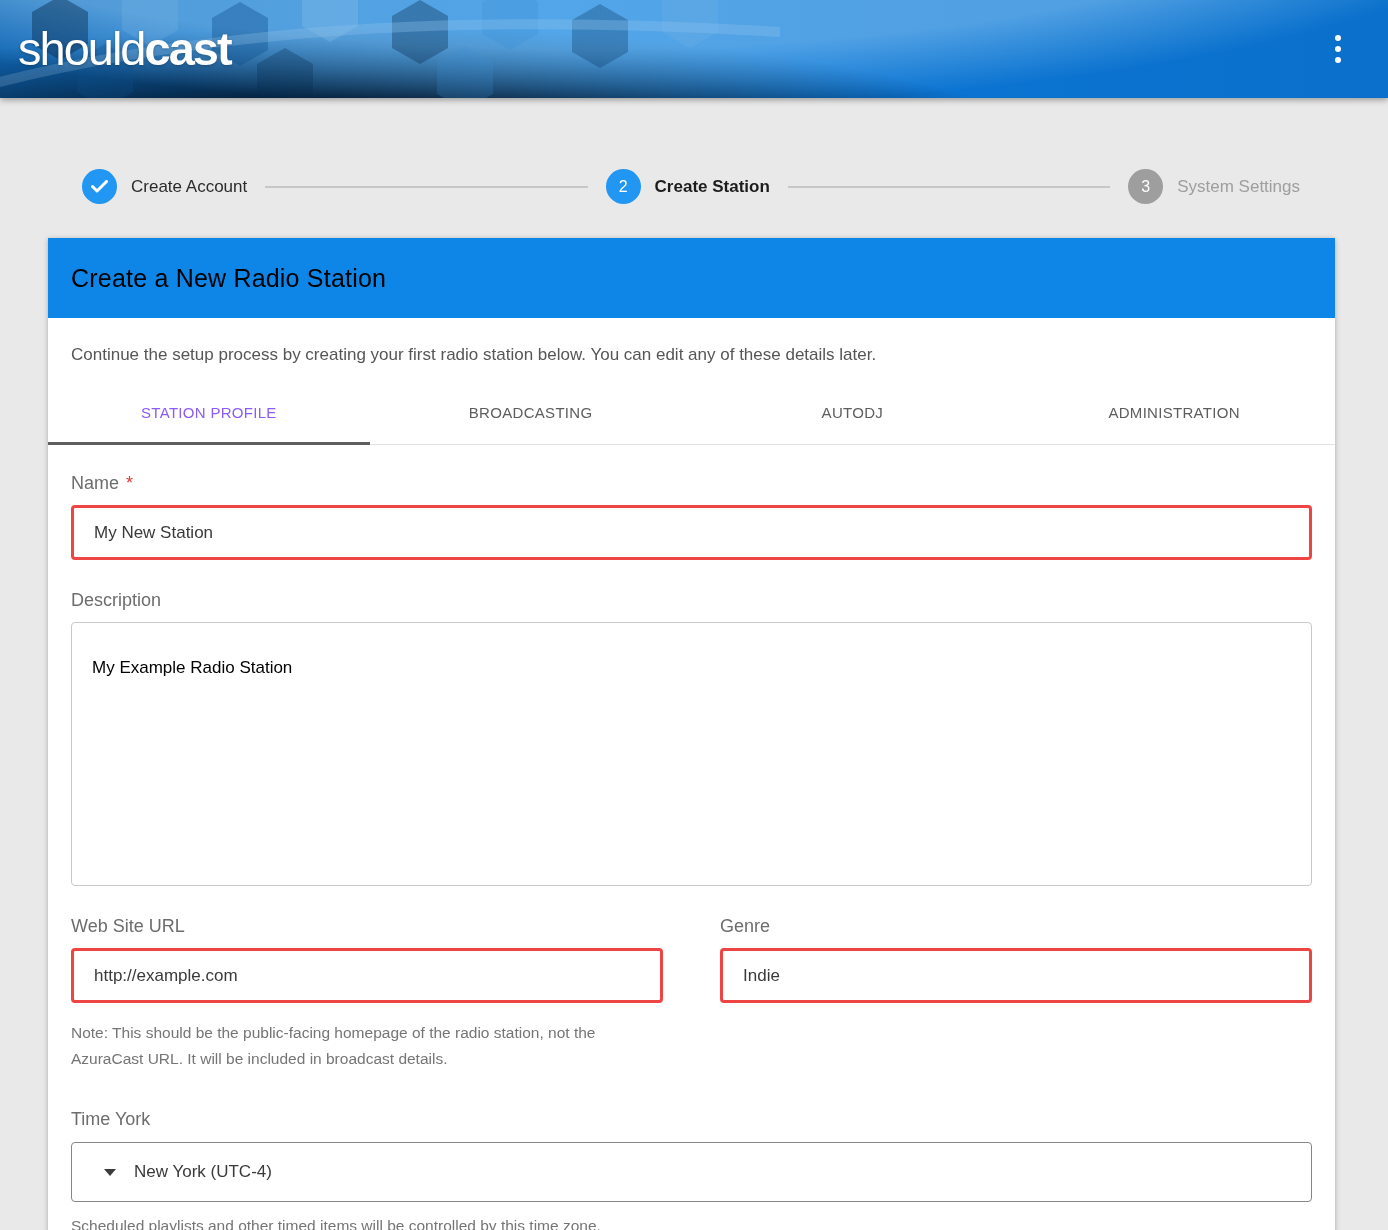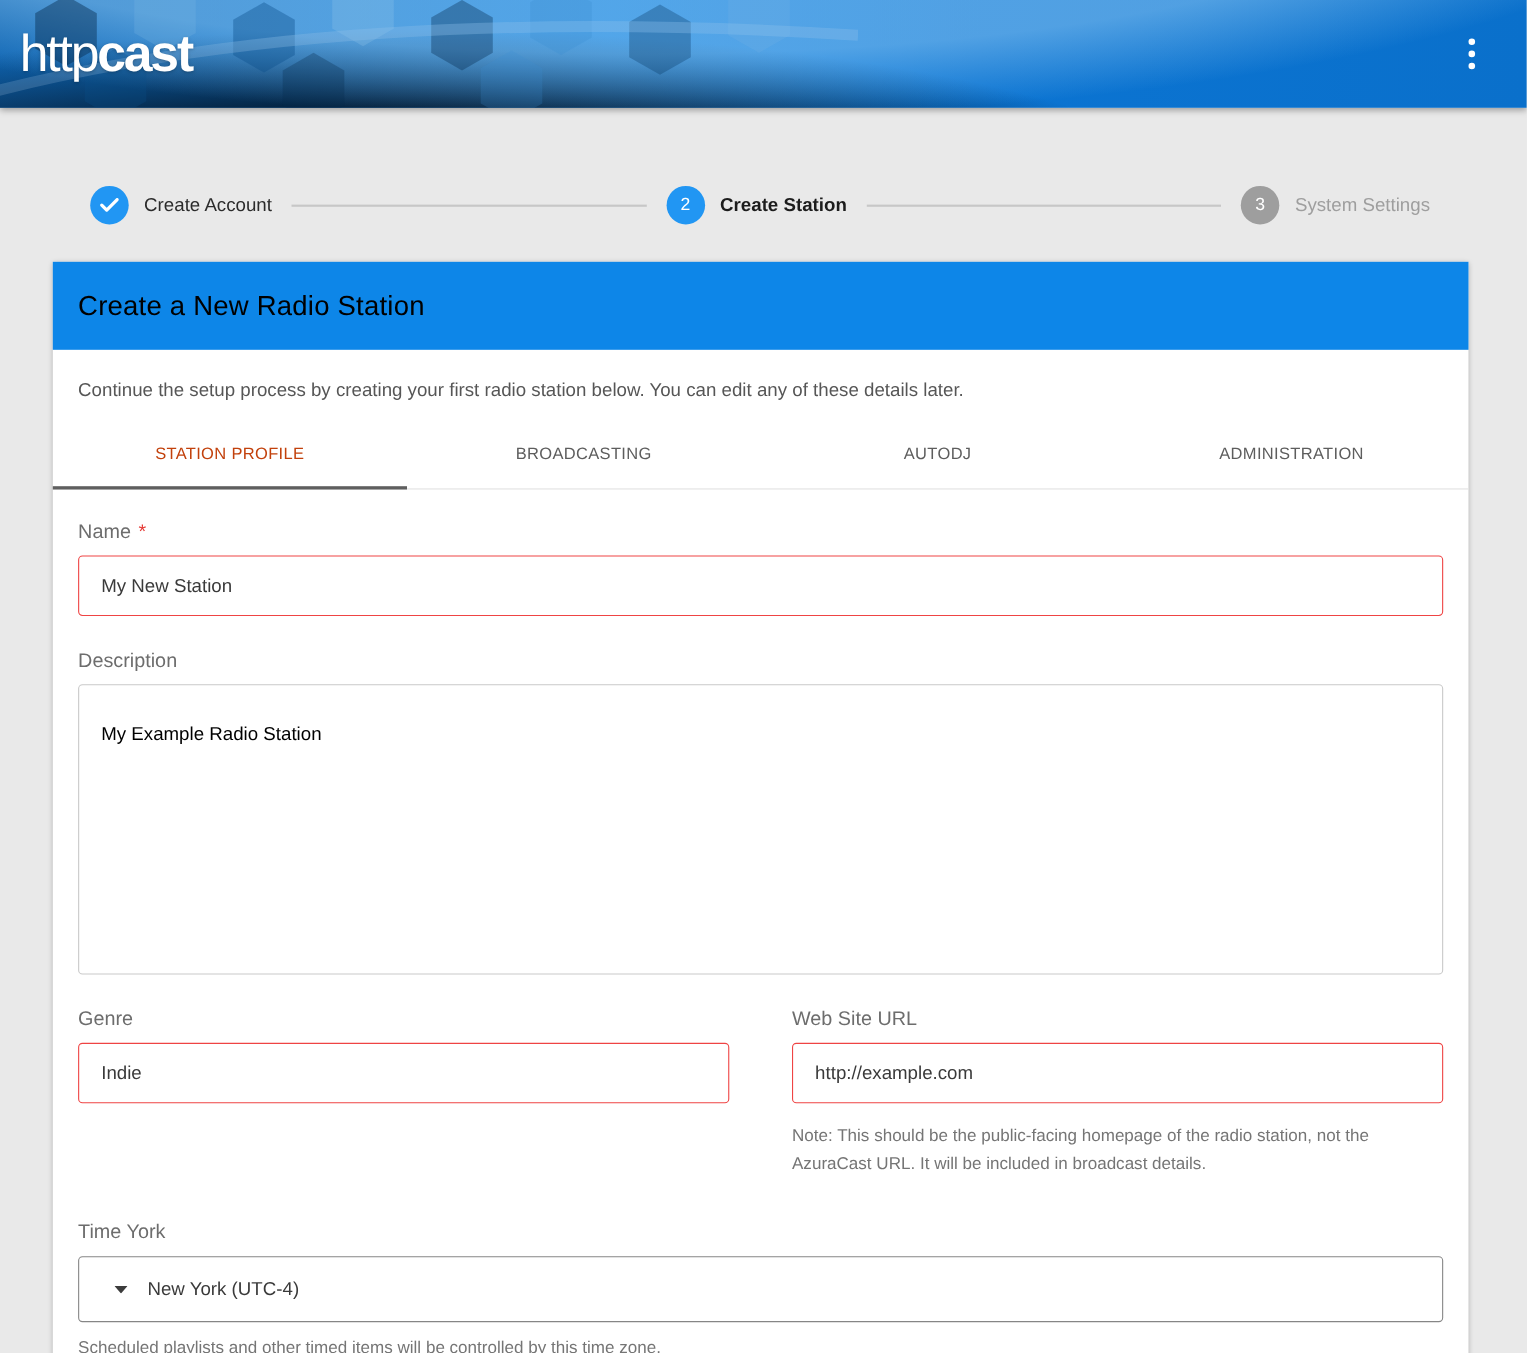--- a/index.html
+++ b/index.html
@@ -69,31 +69,31 @@
 
   
   .tabs { display: flex; margin-top: 13px; border-bottom: 1px solid #e2e2e2; }
   .tab {
     flex: 1; text-align: center; padding: 20px 0 21px;
     font-size: 15px; letter-spacing: .3px; color: #5d5d5d;
     background: none; border: none; cursor: pointer;
     border-bottom: 3px solid transparent; margin-bottom: -1px;
     font-family: inherit;
   }
-  .tab.active { color: #c2410c; border-bottom-color: #5f5f5f; }
+  .tab.active { color: #8b5cf6; border-bottom-color: #5f5f5f; }
 
   
   .form { padding: 0 23px; }
   .field-label { font-size: 18px; color: #6d6d6d; display: flex; gap: 7px; }
   .req { color: #e53935; font-size: 18px; }
   .mt-28 { margin-top: 28px; } .mt-30 { margin-top: 30px; } .mt-36 { margin-top: 37px; }
 
   .text-input {
     display: block; width: 100%; height: 55px; margin-top: 11px;
-    border: 1px solid #ef4444; border-radius: 4px;
+    border: 3px solid #ef4444; border-radius: 4px;
     padding: 0 20px; font-size: 17px; color: #3a3a3a;
     font-family: inherit; background: #fff; outline: none;
   }
   .textarea {
     display: block; width: 100%; height: 264px; margin-top: 11px;
     border: 1px solid #c9c9c9; border-radius: 4px;
     padding: 34px 20px; font-size: 17px; color: #000000;
     font-family: inherit; background: #fff; outline: none; resize: none; line-height: 1.3;
   }
   .row { display: flex; gap: 57px; }
@@ -123,21 +123,21 @@
       <polygon points="420,8 448,24 448,56 420,72 392,56 392,24" fill="#072c4e" opacity="0.65"></polygon>
       <polygon points="510,-6 538,10 538,42 510,58 482,42 482,10" fill="#3d8fd4" opacity="0.55"></polygon>
       <polygon points="600,12 628,28 628,60 600,76 572,60 572,28" fill="#0a3a66" opacity="0.6"></polygon>
       <polygon points="690,-8 718,8 718,40 690,56 662,40 662,8" fill="#7ab5e3" opacity="0.4"></polygon>
       <polygon points="105,52 133,68 133,100 105,116 77,100 77,68" fill="#0d4f8c" opacity="0.5"></polygon>
       <polygon points="285,56 313,72 313,104 285,120 257,104 257,72" fill="#072c4e" opacity="0.55"></polygon>
       <polygon points="465,54 493,70 493,102 465,118 437,102 437,70" fill="#3d8fd4" opacity="0.4"></polygon>
       <path d="M-20,95 Q 300,10 780,40" stroke="#bcd9f2" stroke-width="10" opacity="0.35"></path>
     </g>
   </svg>
-  <div class="logo"><span class="light">http</span><span class="bold">cast</span></div>
+  <div class="logo"><span class="light">should</span><span class="bold">cast</span></div>
   <button class="kebab-btn" aria-label="menu">
     <i></i>
     <i></i>
     <i></i>
   </button>
 </header>
 
 <nav class="stepper">
   <div class="step completed">
     <span class="step-circle">
@@ -179,27 +179,27 @@
       <span>Name</span>
       <span class="req">*</span>
     </label>
     <input class="text-input" type="text" value="My New Station" style="">
 
     <label class="field-label mt-30">Description</label>
     <textarea class="textarea" style="">My Example Radio Station</textarea>
 
     <div class="row mt-30">
       <div class="col">
-        <label class="field-label">Genre</label>
-        <input class="text-input" type="text" value="Indie" style="">
-      </div>
-      <div class="col">
         <label class="field-label">Web Site URL</label>
         <input class="text-input" type="text" value="http://example.com" style="">
         <p class="note">Note: This should be the public-facing homepage of the radio station, not the AzuraCast URL. It will be included in broadcast details.</p>
+      </div>
+      <div class="col">
+        <label class="field-label">Genre</label>
+        <input class="text-input" type="text" value="Indie" style="">
       </div>
     </div>
 
     <label class="field-label mt-36">Time York</label>
     <div class="select-box">
       <svg width="12" height="7" viewBox="0 0 12 7">
           <polygon points="0,0 12,0 6,7" fill="#3c3c3c"></polygon>
         </svg>
       <span>New York (UTC-4)</span>
     </div>

